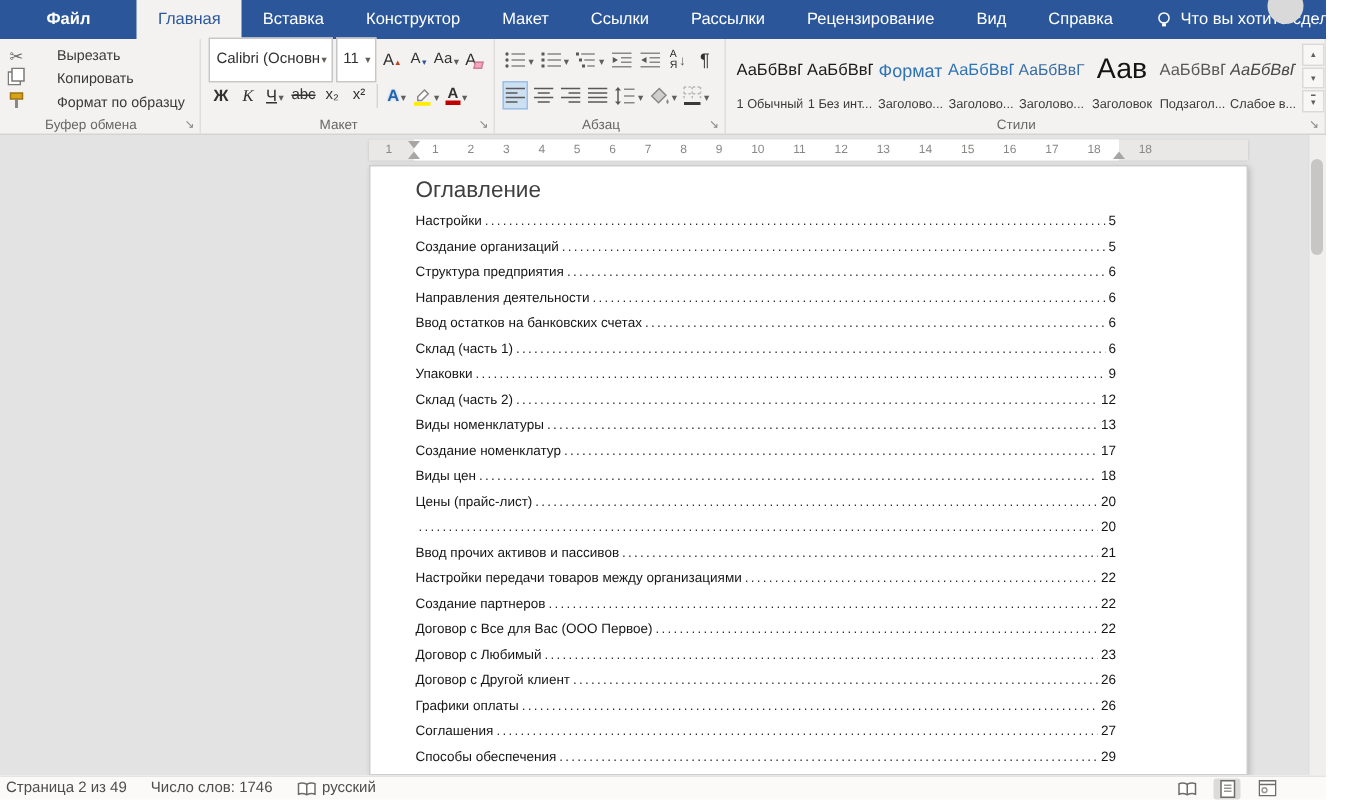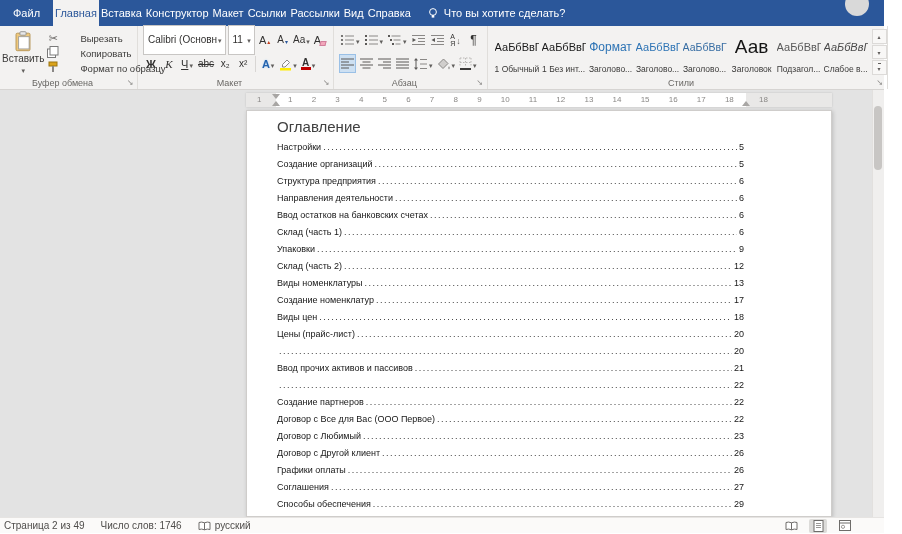--- a/index.html
+++ b/index.html
@@ -4,22 +4,22 @@
 <style>
   * { box-sizing: border-box; }
   body { margin:0; background:#fff; }
   .app {
     position:relative; width:902px; height:534px; overflow:hidden; background:#fff;
     font-family:"Liberation Sans","DejaVu Sans",sans-serif; color:#323130;
     -webkit-font-smoothing:antialiased;
   }
   
   .tabbar { position:absolute; left:0; top:0; width:884px; height:26px; background:#2b579a; display:flex; align-items:stretch; }
-  .tab { color:#fff; font-size:11px; line-height:26px; padding:0 2px; cursor:pointer; white-space:nowrap; }
-  .tab.file { padding:0 13px; }
+  .tab { color:#fff; font-size:11px; line-height:26px; padding:0 14px; cursor:pointer; white-space:nowrap; }
+  .tab.file { padding:0 31px;font-weight:bold; }
   .tab.active { background:#f3f2f1; color:#2b579a; }
   .tellme { display:flex; align-items:center; gap:5px; color:#fff; font-size:11px; margin-left:14px; white-space:nowrap; cursor:pointer; }
   .avatar { position:absolute; left:845px; top:-8px; width:24px; height:24px; border-radius:50%; background:#d9d9d9; z-index:4; }
   
   .ribbon { position:absolute; left:0; top:26px; width:884px; height:64px; background:#f3f2f1; border-bottom:1px solid #d6d4d2; display:flex; }
   .group { position:relative; border-right:1px solid #e0dedb; padding:3px 2px 14px 2px; height:100%; }
   .group-label { position:absolute; bottom:1px; left:0; right:12px; text-align:center; font-size:9px; color:#696764; white-space:nowrap; }
   .launcher { position:absolute; right:2px; bottom:1px; width:10px; height:11px; font-size:8px; line-height:11px; color:#8a8886; text-align:center; cursor:pointer; }
   .launcher::after { content:"↘"; }
   .dd::after { content:"▾"; font-size:7px; color:#605e5c; }
@@ -113,44 +113,36 @@
   <div class="avatar"></div>
 
   <div class="tabbar">
     <div class="tab file">Файл</div>
     <div class="tab active">Главная</div>
     <div class="tab">Вставка</div>
     <div class="tab">Конструктор</div>
     <div class="tab">Макет</div>
     <div class="tab">Ссылки</div>
     <div class="tab">Рассылки</div>
+    <div class="tab">Рецензирование</div>
     <div class="tab">Вид</div>
     <div class="tab">Справка</div>
     <div class="tellme">
       <svg width="12" height="13" viewBox="0 0 12 13">
         <circle cx="6" cy="5" r="3.4" fill="none" stroke="#fff" stroke-width="1"></circle>
         <rect x="4.7" y="9" width="2.6" height="1.6" fill="#fff"></rect>
         <path d="M4.9 8.4 h2.2" stroke="#fff"></path>
       </svg>
       <span>Что вы хотите сделать?</span>
     </div>
   </div>
 
   <div class="ribbon">
 
     <div class="group g-clipboard">
-      <div class="paste">
-        <svg width="20" height="24" viewBox="0 0 20 24">
-          <rect x="2" y="2.5" width="16" height="20" rx="1.5" fill="#edc87e" stroke="#b3904f"></rect>
-          <rect x="6.5" y="0.8" width="7" height="4" rx="1" fill="#e8e8e8" stroke="#8f8f8f"></rect>
-          <rect x="5" y="6.5" width="12" height="14" fill="#fff" stroke="#9b9b9b"></rect>
-        </svg>
-        <span>Вставить</span>
-        <span class="dd"></span>
-      </div>
       <div class="clip-small">
         <div class="sbtn">
           <span class="ic cut-ic"></span>
           <span>Вырезать</span>
         </div>
         <div class="sbtn">
           <span class="ic">
             <svg width="12" height="12" viewBox="0 0 12 12">
                 <rect x="0.5" y="3" width="8" height="8.5" fill="#fff" stroke="#7a7a7a"></rect>
                 <rect x="3" y="0.5" width="8" height="8.5" fill="#fff" stroke="#7a7a7a"></rect>
@@ -498,20 +490,21 @@
             <span class="toc-page">20</span>
           </div>
 
           <div class="toc-row">
             <span class="toc-text">Ввод прочих активов и пассивов</span>
             <span class="toc-leader"></span>
             <span class="toc-page">21</span>
           </div>
 
           <div class="toc-row">
+            <span class="toc-text">Настройки передачи товаров между организациями</span>
             <span class="toc-leader"></span>
             <span class="toc-page">22</span>
           </div>
 
           <div class="toc-row">
             <span class="toc-text">Создание партнеров</span>
             <span class="toc-leader"></span>
             <span class="toc-page">22</span>
           </div>
 

